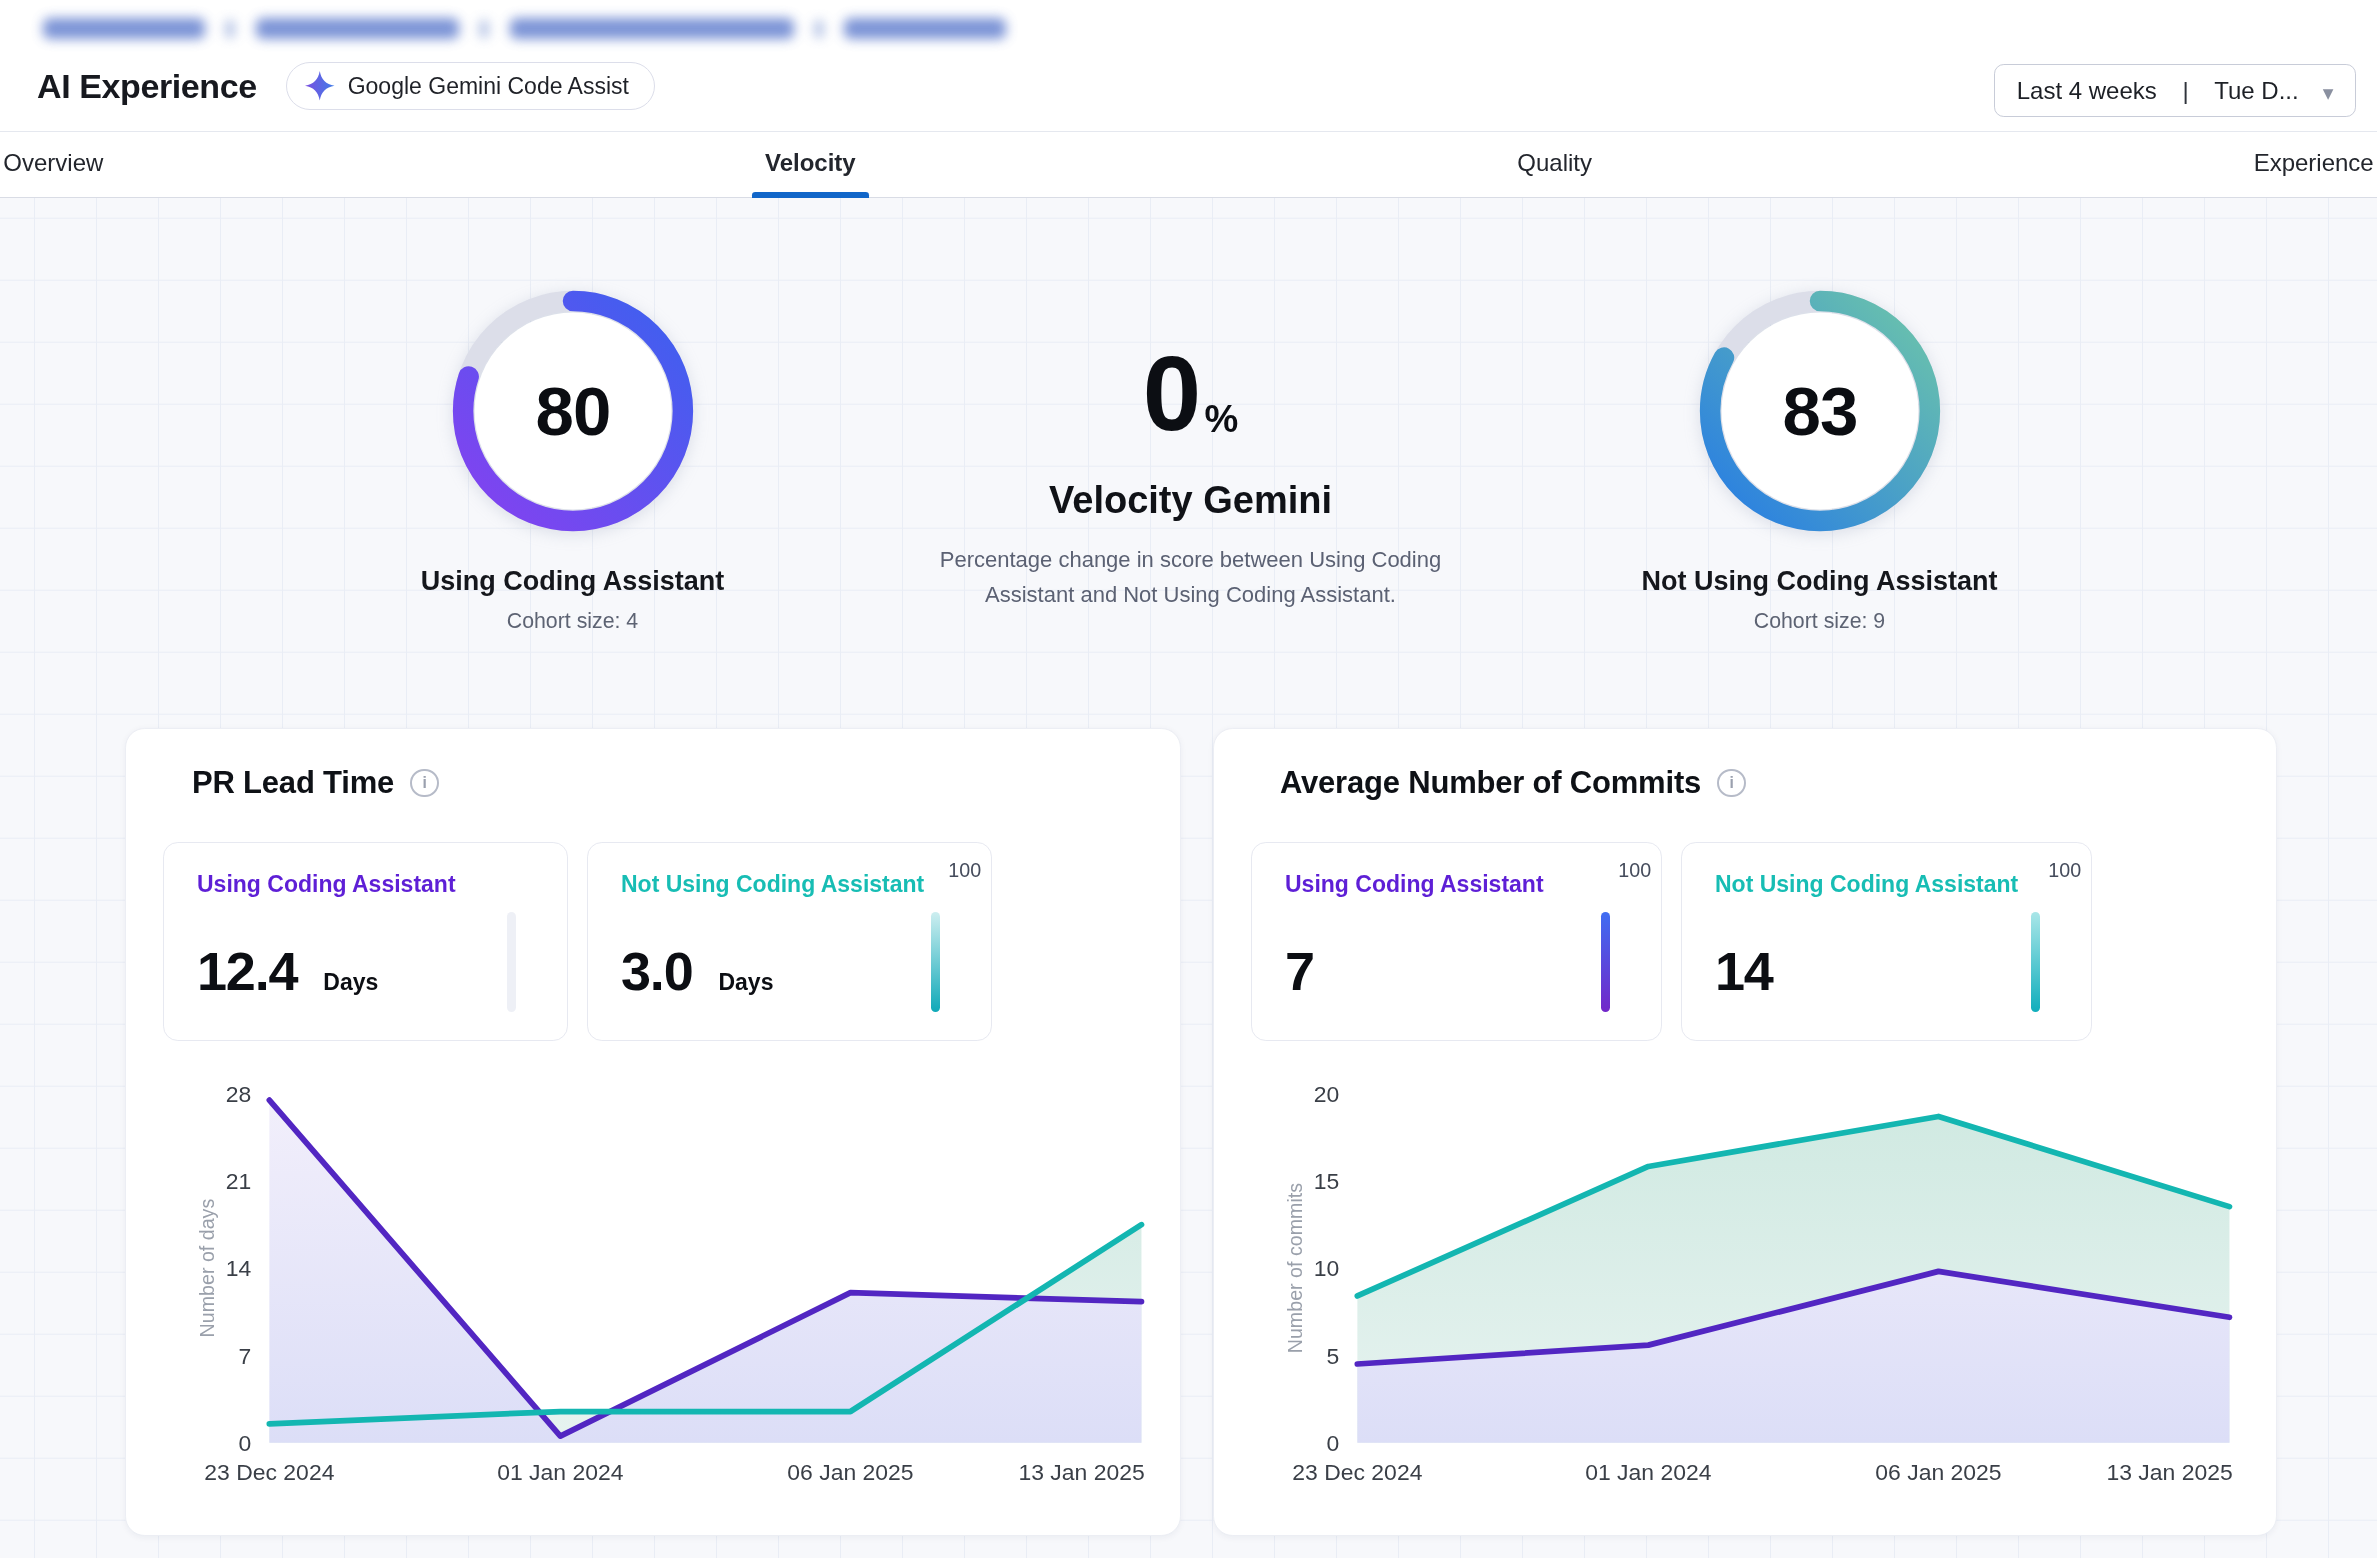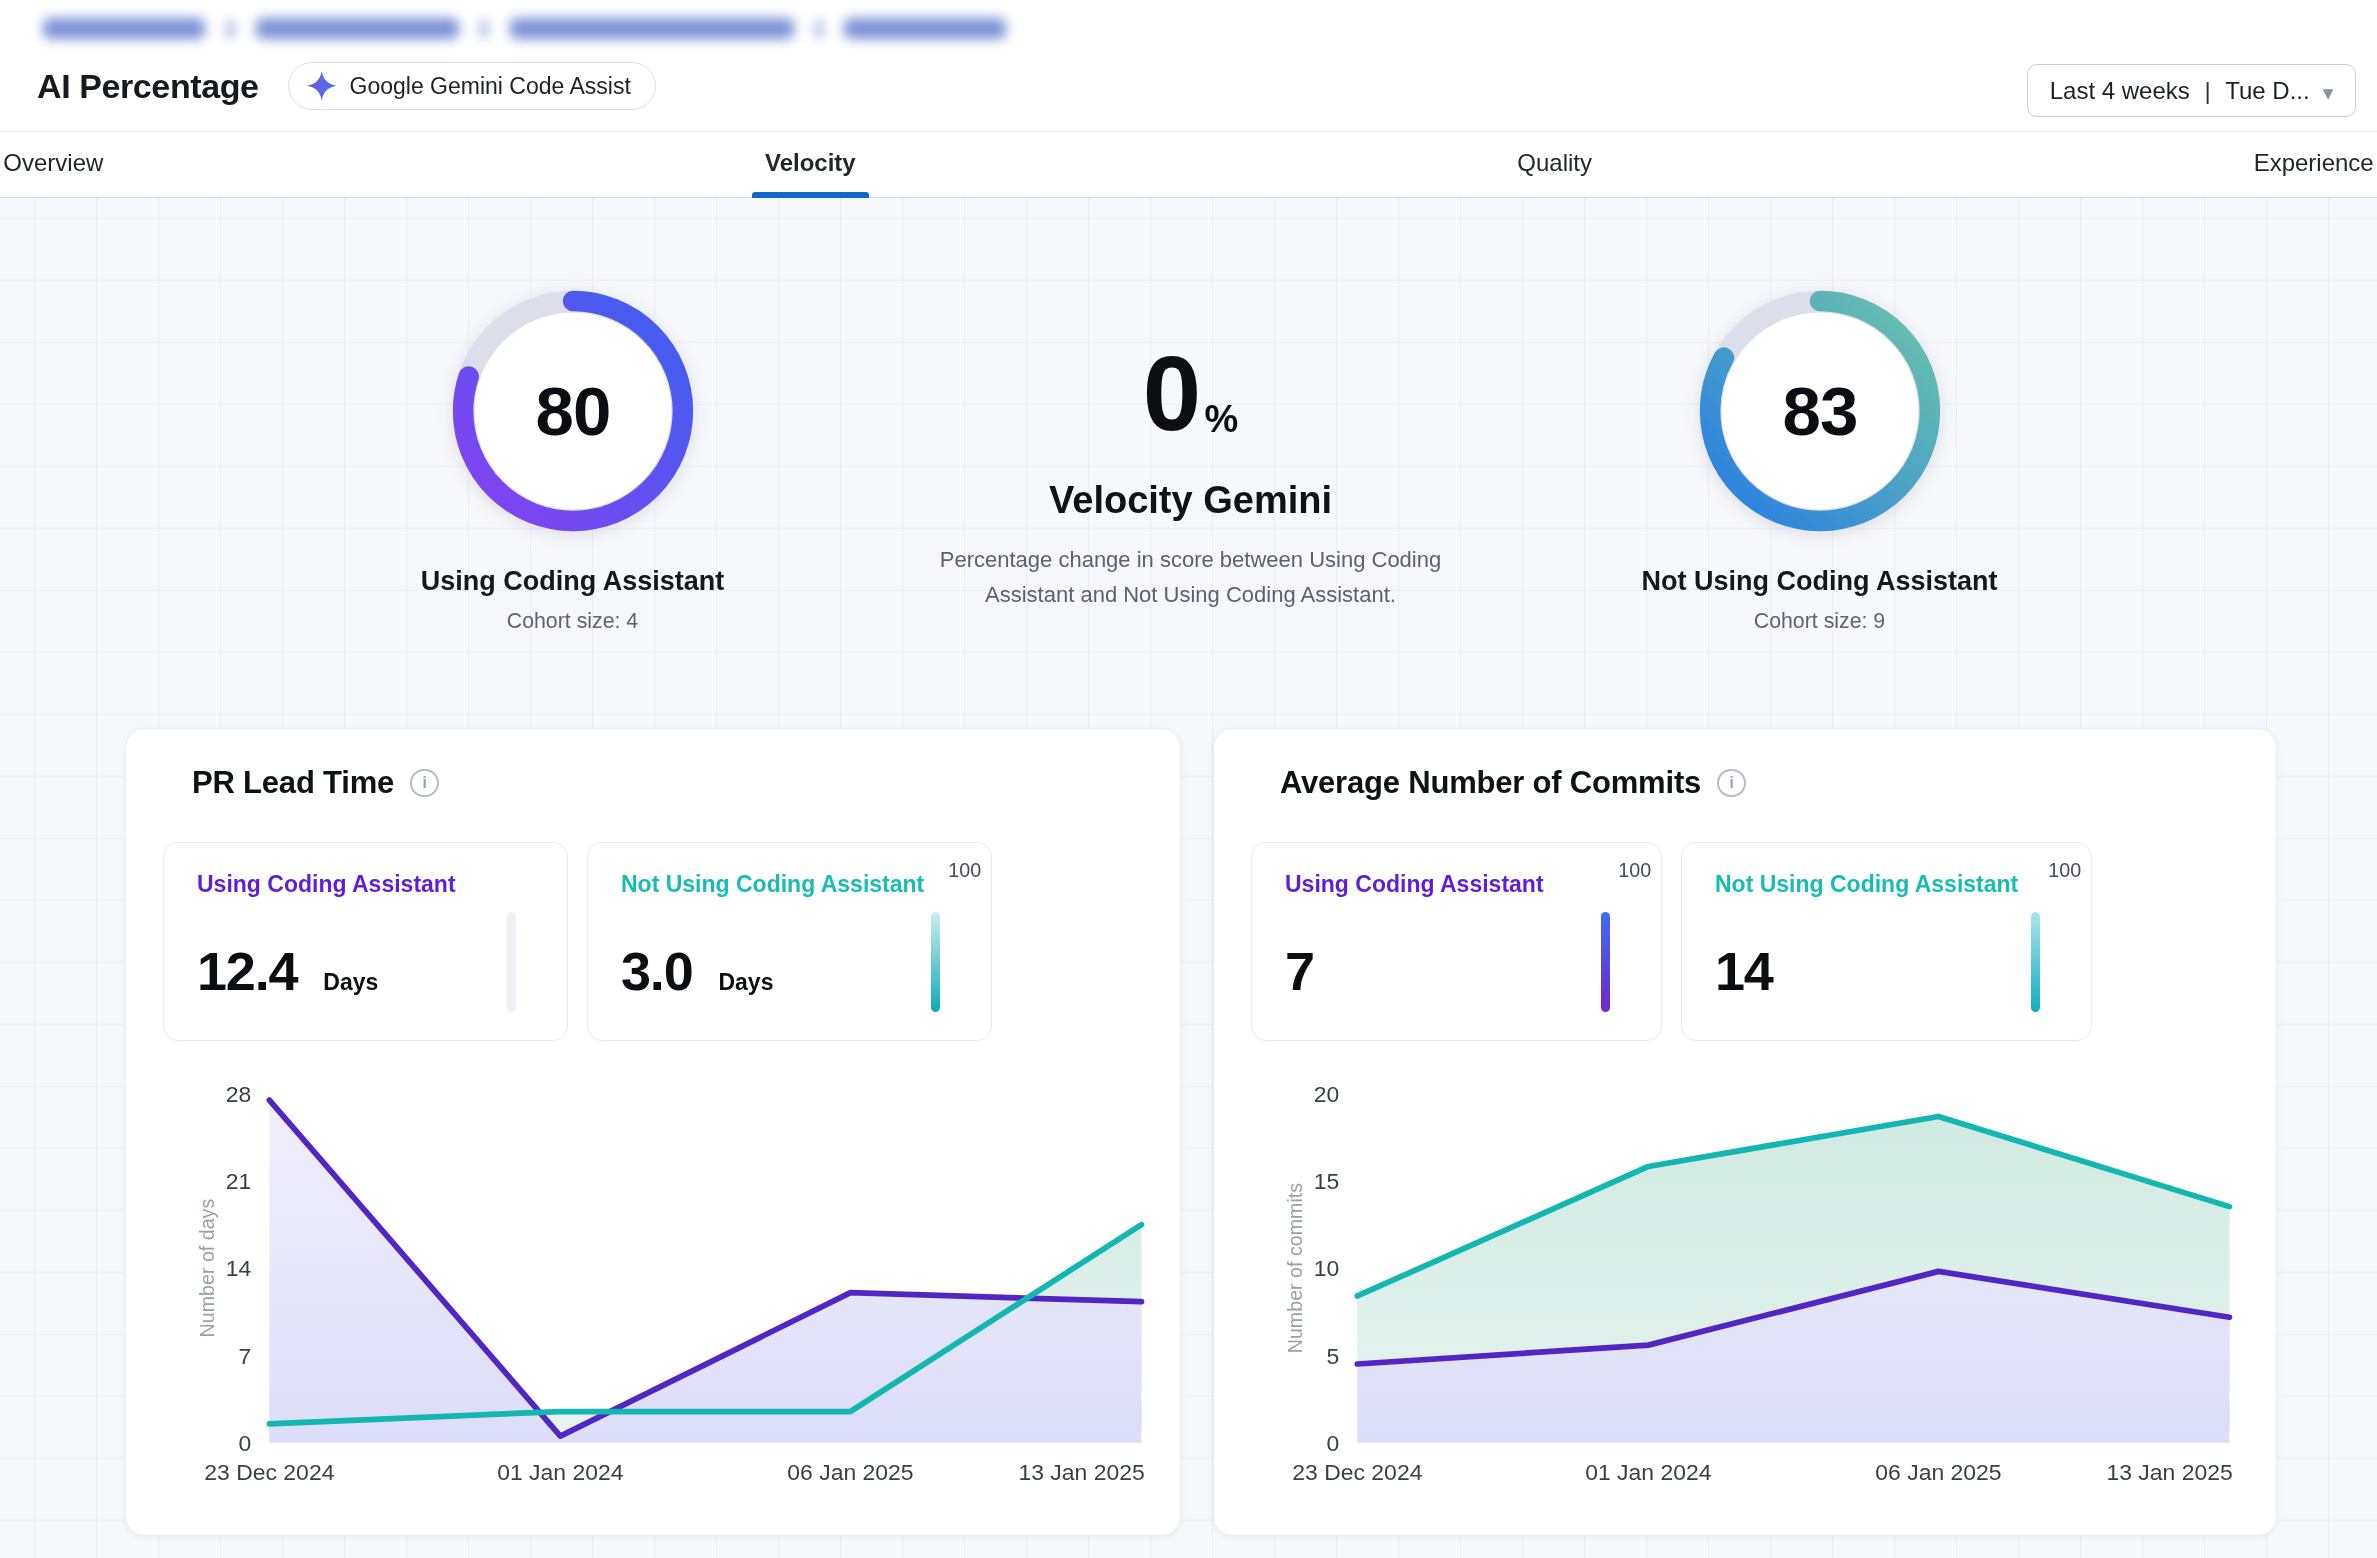--- a/index.html
+++ b/index.html
@@ -12,21 +12,21 @@
   .header-divider{position:absolute;left:0;top:131px;width:100%;height:0.8px;background:#e5e8ef;}
   .breadcrumb{position:absolute;left:43px;top:14.8px;height:28px;display:flex;align-items:center;gap:21.3px;filter:blur(5.7px);opacity:.8;}
   .crumb{height:21.3px;border-radius:6.6px;background:#5b79cc;}
   .crumb-sep{width:8.2px;height:18px;border-radius:4.9px;background:#8ea4d8;}
   .c1{width:162px}.c2{width:203px}.c3{width:284px}.c4{width:162px}
   .title-row{position:absolute;left:37px;top:62px;display:flex;align-items:center;gap:29.5px;}
   .page-title{font-size:34px;font-weight:700;letter-spacing:-0.4px;color:#17191f;}
   .badge{display:inline-flex;align-items:center;gap:13px;height:46px;padding:0 24.6px 0 18px;
     border:1.6px solid #dcdeea;border-radius:24.6px;background:#fff;font-size:23px;color:#1f2127;}
   .badge svg{width:29.5px;height:29.5px;}
-  .date-filter{position:absolute;right:21.3px;top:64px;height:51px;display:inline-flex;align-items:center;gap:13px;
+  .date-filter{position:absolute;right:21.3px;top:64px;height:51px;display:inline-flex;align-items:center;gap:24px;
     padding:0 21.3px;border:1.6px solid #c8ccd8;border-radius:9.8px;background:#fff;font-size:24px;color:#1d2026;cursor:pointer;}
   .date-sep{color:#30343c;font-weight:400;padding:0 1.6px;}
   .chev{color:#8a90a0;font-size:21.3px;transform:translateY(1.6px);}
   
   .tabbar{position:absolute;left:0;top:138px;width:100%;height:60px;background:#fff;
     border-bottom:0.8px solid #d9dce5;display:flex;justify-content:space-between;gap:49px;align-items:flex-end;box-sizing:border-box;}
   .tab{font-size:24px;color:#23262d;padding:0 3.3px 20.5px;position:relative;cursor:pointer;}
   .tab.active{font-weight:700;}
   .tab.active::after{content:"";position:absolute;left:-9.8px;right:-9.8px;bottom:-0.8px;height:5.7px;background:#1166c9;border-radius:3.3px 3.3px 0 0;}
   
@@ -85,21 +85,21 @@
   <div class="breadcrumb">
     <span class="crumb c1"></span>
     <span class="crumb-sep"></span>
     <span class="crumb c2"></span>
     <span class="crumb-sep"></span>
     <span class="crumb c3"></span>
     <span class="crumb-sep"></span>
     <span class="crumb c4"></span>
   </div>
   <div class="title-row">
-    <span class="page-title">AI Percentage</span>
+    <span class="page-title">AI Experience</span>
     <span class="badge">
       <svg viewBox="0 0 24 24">
         <defs>
             <linearGradient id="star" x1="0" y1="0" x2="1" y2="0">
           <stop offset="0" stop-color="#7b4ee0"></stop>
               <stop offset="1" stop-color="#3f7de8"></stop>
         </linearGradient>
           </defs>
         <path d="M12 0 C13.2 7 17 10.8 24 12 C17 13.2 13.2 17 12 24 C10.8 17 7 13.2 0 12 C7 10.8 10.8 7 12 0 Z" fill="url(#star)"></path>
       </svg>

